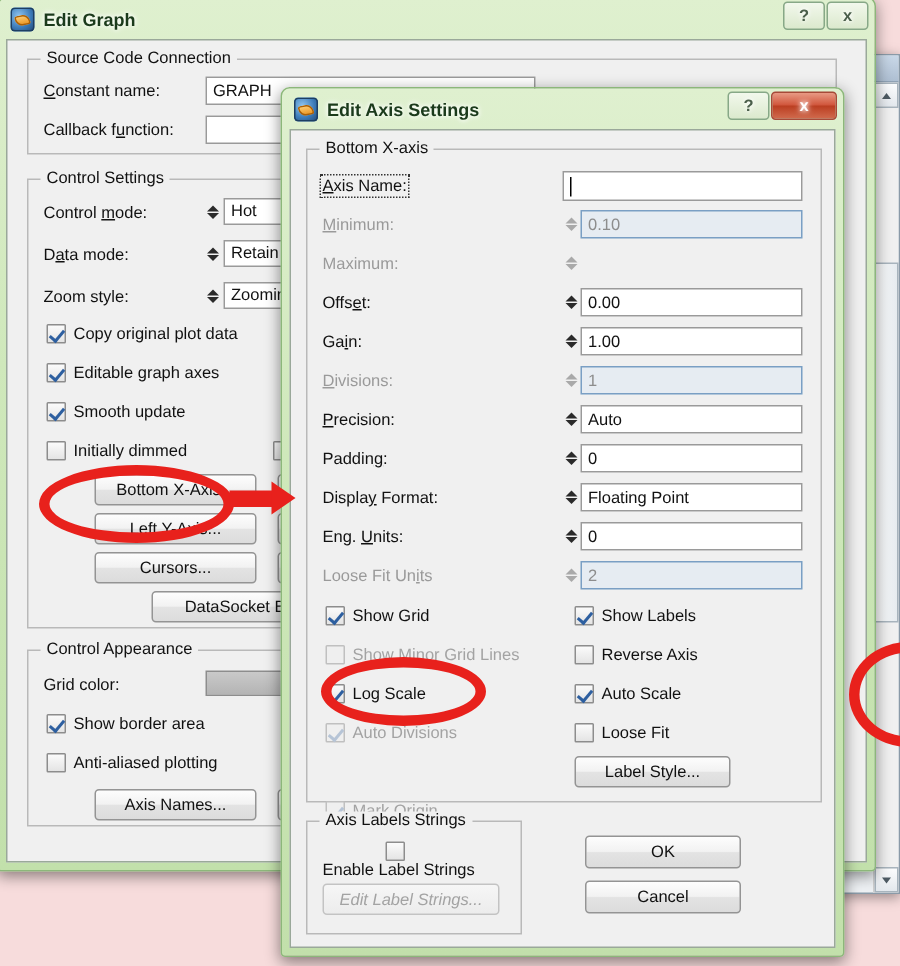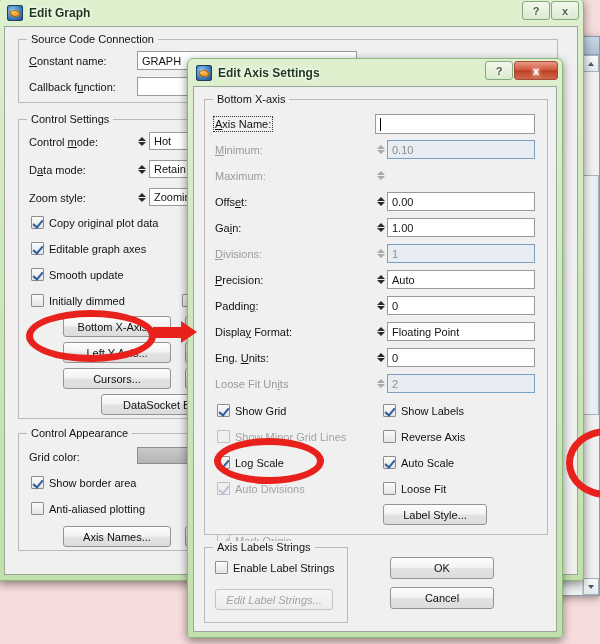--- a/index.html
+++ b/index.html
@@ -477,21 +477,21 @@
           <span class="cbtxt">Loose Fit</span>
         </div>
 
         <div class="btn" style="left:178px; top:404px; width:104px; height:21px;">
           <span>Label Style...</span>
         </div>
       </div>
 
       <div class="group" style="left:10px; top:460px; width:144px; height:76px;">
         <span class="gtitle">Axis Labels Strings</span>
-        <div class="cb" style="left:10px; top:13px;">
+        <div class="cb" style="left:10px; top:13px;flex-direction:column;">
           <span class="cbx"></span>
           <span class="cbtxt">Enable Label Strings</span>
         </div>
         <div class="btn dis" style="left:10px; top:41px; width:118px; height:21px;">
           <span>Edit Label Strings...</span>
         </div>
       </div>
 
       <div class="btn" style="left:196px; top:470px; width:104px; height:22px;">
         <span>OK</span>

